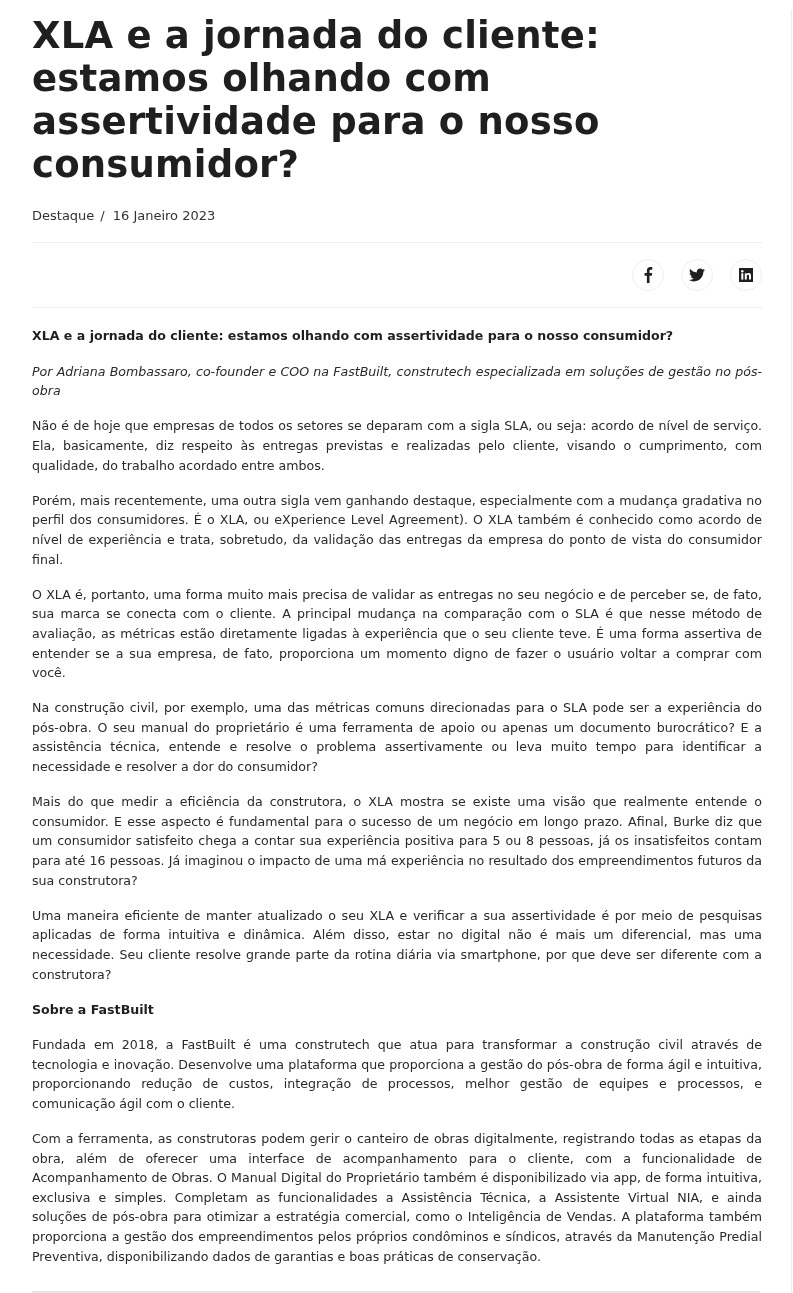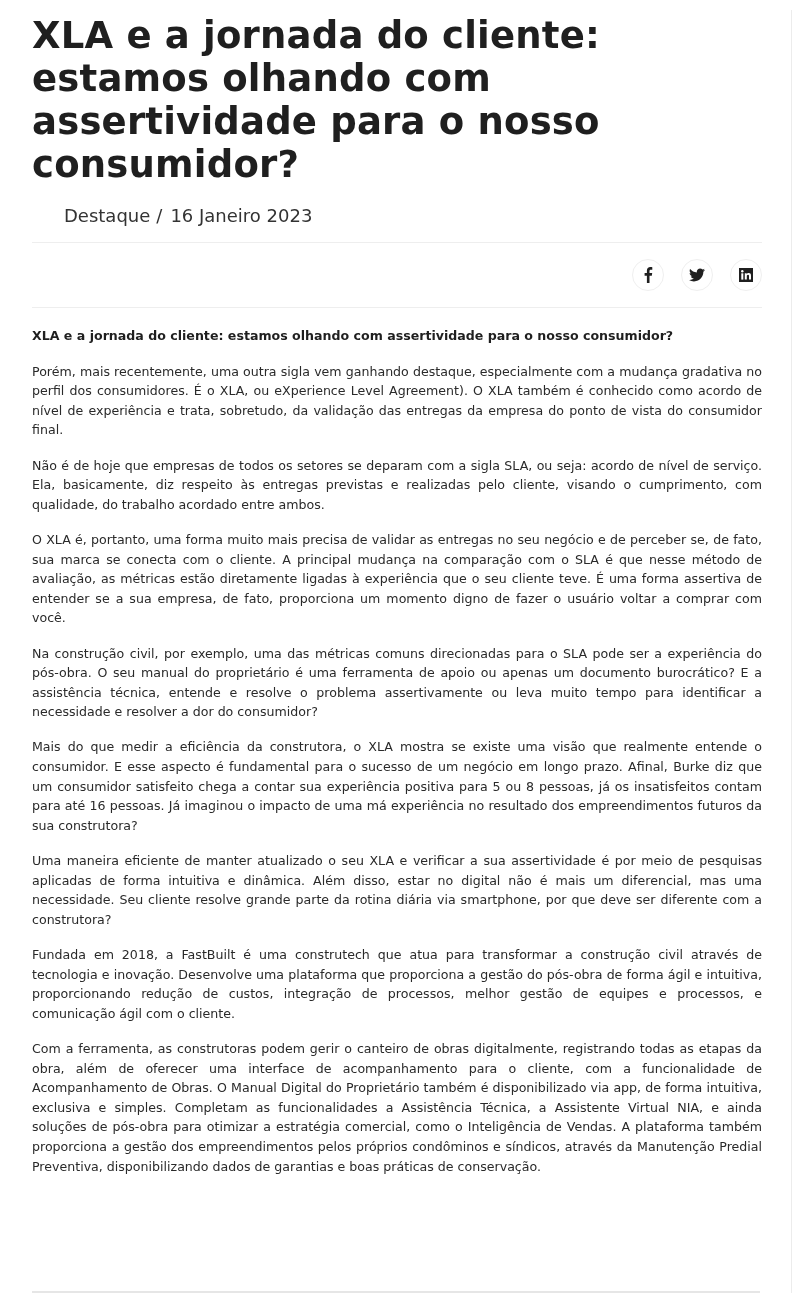--- a/index.html
+++ b/index.html
@@ -1,20 +1,20 @@
 <!DOCTYPE html>
 <html><head>
 <meta charset="utf-8">
 <style>
   html, body { margin: 0; padding: 0; background: #ffffff; }
   body { width: 793px; height: 1293px; overflow: hidden; position: relative; font-family: "DejaVu Sans", sans-serif; color: #222222; }
   .page { position: absolute; left: 32px; top: 0; width: 730px; }
   .right-rule { position: absolute; left: 791px; top: 10px; width: 1px; height: 1283px; background: #ececec; }
   h1.title { margin: 14px 0 0 0; font-family: "DejaVu Sans", sans-serif; font-weight: bold; font-size: 37px; line-height: 43px; color: #1f1f1f; letter-spacing: 0.2px; }
-  .meta { margin-top: 20px; font-size: 18px; color: #333333; line-height: 20px; margin-left: 32px; }
+  .meta { margin-top: 20px; font-size: 13px; color: #333333; line-height: 20px; }
   .meta .sep { margin: 0 8px 0 6px; }
   .hr { height: 1px; background: #eeeeee; width: 730px; }
   .hr.top { margin-top: 16px; }
   .share { height: 64px; display: flex; justify-content: flex-end; align-items: center; gap: 17px; }
   .share-btn { width: 32px; height: 32px; border-radius: 50%; border: 1px solid #efefef; display: flex; align-items: center; justify-content: center; background: #fff; cursor: pointer; box-sizing: border-box; }
   .share-btn svg { display: block; }
   .content { margin-top: 18px; font-size: 12.6px; line-height: 19.6px; color: #2a2a2a; text-align: justify; }
   .content p { margin: 0 0 15.6px 0; }
   .content p.lead { font-weight: bold; color: #1f1f1f; margin-bottom: 16px; }
   .content p.byline { font-style: italic; }
@@ -59,24 +59,26 @@
             <path fill="#fff" d="M5.8 5.3h1.9v.9c.3-.6 1-1.1 2-1.1 2 0 2.3 1.3 2.3 3v3.5h-2V8.5c0-.8 0-1.7-1-1.7s-1.2.8-1.2 1.7v3.1h-2z"></path>
           </svg>
       </span>
     </div>
   </div>
 
   <div class="hr"></div>
 
   <div class="content">
     <p class="lead">XLA e a jornada do cliente: estamos olhando com assertividade para o nosso consumidor?</p>
+    <p class="byline">Por Adriana Bombassaro, co-founder e COO na FastBuilt, construtech especializada em soluções de gestão no pós-obra</p>
+    <p>Não é de hoje que empresas de todos os setores se deparam com a sigla SLA, ou seja: acordo de nível de serviço. Ela, basicamente, diz respeito às entregas previstas e realizadas pelo cliente, visando o cumprimento, com qualidade, do trabalho acordado entre ambos.</p>
     <p>Porém, mais recentemente, uma outra sigla vem ganhando destaque, especialmente com a mudança gradativa no perfil dos consumidores. É o XLA, ou eXperience Level Agreement). O XLA também é conhecido como acordo de nível de experiência e trata, sobretudo, da validação das entregas da empresa do ponto de vista do consumidor final.</p>
-    <p>Não é de hoje que empresas de todos os setores se deparam com a sigla SLA, ou seja: acordo de nível de serviço. Ela, basicamente, diz respeito às entregas previstas e realizadas pelo cliente, visando o cumprimento, com qualidade, do trabalho acordado entre ambos.</p>
     <p>O XLA é, portanto, uma forma muito mais precisa de validar as entregas no seu negócio e de perceber se, de fato, sua marca se conecta com o cliente. A principal mudança na comparação com o SLA é que nesse método de avaliação, as métricas estão diretamente ligadas à experiência que o seu cliente teve. É uma forma assertiva de entender se a sua empresa, de fato, proporciona um momento digno de fazer o usuário voltar a comprar com você.</p>
     <p>Na construção civil, por exemplo, uma das métricas comuns direcionadas para o SLA pode ser a experiência do pós-obra. O seu manual do proprietário é uma ferramenta de apoio ou apenas um documento burocrático? E a assistência técnica, entende e resolve o problema assertivamente ou leva muito tempo para identificar a necessidade e resolver a dor do consumidor?</p>
     <p>Mais do que medir a eficiência da construtora, o XLA mostra se existe uma visão que realmente entende o consumidor. E esse aspecto é fundamental para o sucesso de um negócio em longo prazo. Afinal, Burke diz que um consumidor satisfeito chega a contar sua experiência positiva para 5 ou 8 pessoas, já os insatisfeitos contam para até 16 pessoas. Já imaginou o impacto de uma má experiência no resultado dos empreendimentos futuros da sua construtora?</p>
     <p>Uma maneira eficiente de manter atualizado o seu XLA e verificar a sua assertividade é por meio de pesquisas aplicadas de forma intuitiva e dinâmica. Além disso, estar no digital não é mais um diferencial, mas uma necessidade. Seu cliente resolve grande parte da rotina diária via smartphone, por que deve ser diferente com a construtora?</p>
+    <p class="subhead">Sobre a FastBuilt</p>
     <p>Fundada em 2018, a FastBuilt é uma construtech que atua para transformar a construção civil através de tecnologia e inovação. Desenvolve uma plataforma que proporciona a gestão do pós-obra de forma ágil e intuitiva, proporcionando redução de custos, integração de processos, melhor gestão de equipes e processos, e comunicação ágil com o cliente.</p>
     <p>Com a ferramenta, as construtoras podem gerir o canteiro de obras digitalmente, registrando todas as etapas da obra, além de oferecer uma interface de acompanhamento para o cliente, com a funcionalidade de Acompanhamento de Obras. O Manual Digital do Proprietário também é disponibilizado via app, de forma intuitiva, exclusiva e simples. Completam as funcionalidades a Assistência Técnica, a Assistente Virtual NIA, e ainda soluções de pós-obra para otimizar a estratégia comercial, como o Inteligência de Vendas. A plataforma também proporciona a gestão dos empreendimentos pelos próprios condôminos e síndicos, através da Manutenção Predial Preventiva, disponibilizando dados de garantias e boas práticas de conservação.</p>
   </div>
 </div>
 
 <div class="hr bottom"></div>
 
 </body></html>

